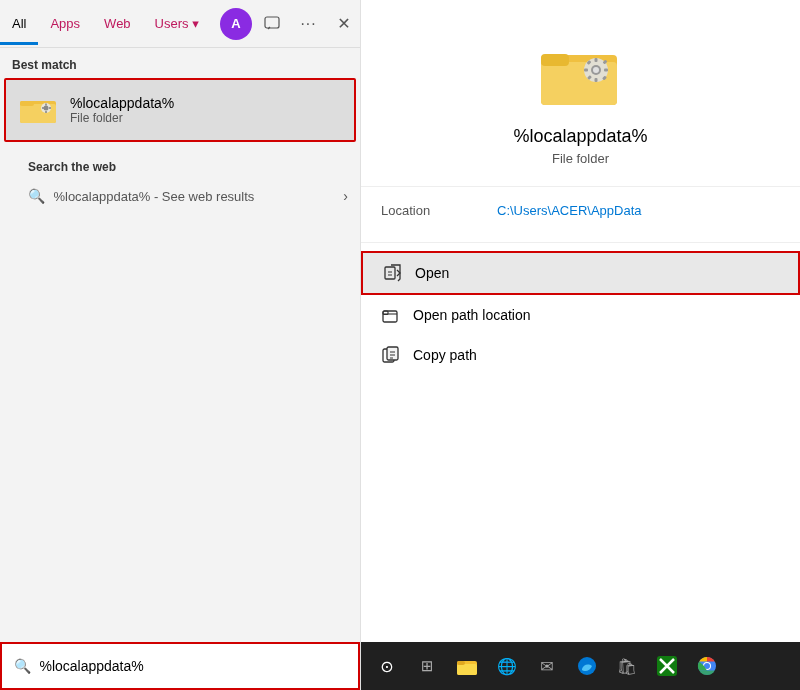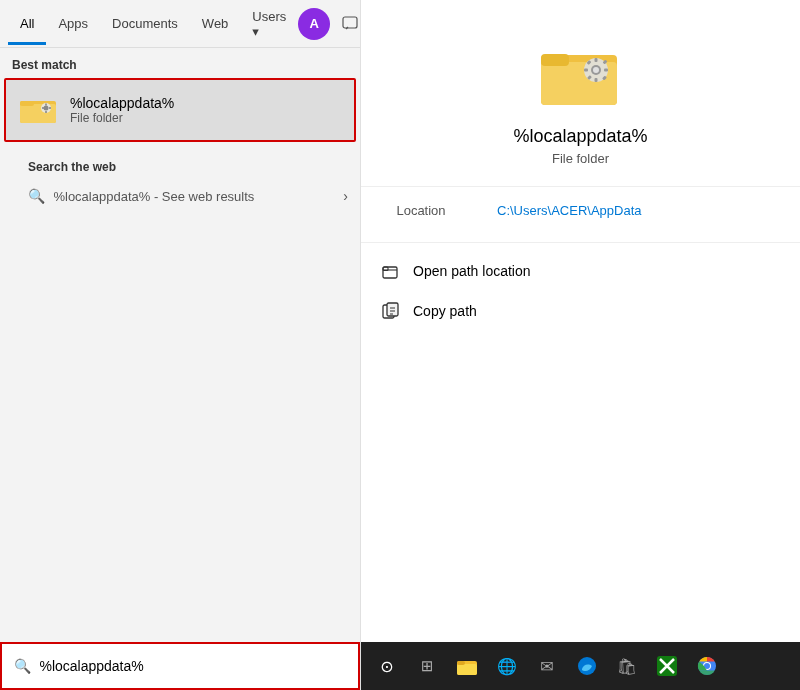--- a/index.html
+++ b/index.html
@@ -30,30 +30,30 @@
       height: 690px;
       background: #fff;
       border-left: 1px solid #e0e0e0;
     }
 
     
     .tabs {
       display: flex;
       align-items: center;
       background: #f3f3f3;
-      padding: 0 8px;
+      padding: 0 0;
       height: 48px;
       border-bottom: 1px solid #ddd;
       position: relative;
     }
 
     .tab {
       padding: 14px 12px;
       font-size: 13px;
-      color: #404040;
+      color: #be185d;
       cursor: pointer;
       position: relative;
     }
 
     .tab.active {
       color: #000;
       font-weight: 500;
     }
 
     .tab.active::after {
@@ -225,21 +225,20 @@
     }
 
     .detail-subtitle {
       font-size: 13px;
       color: #555;
     }
 
     .detail-info {
       padding: 16px 20px;
       border-bottom: 1px solid #eee;
-      text-align: center;
     }
 
     .info-row {
       display: flex;
       align-items: baseline;
       margin-bottom: 8px;
     }
 
     .info-label {
       font-size: 13px;
@@ -319,23 +318,20 @@
 <body>
 
 <div class="search-panel">
 
   <div class="tabs">
     <div class="tab active">
       <span>All</span>
     </div>
     <div class="tab">
       <span>Apps</span>
-    </div>
-    <div class="tab">
-      <span>Documents</span>
     </div>
     <div class="tab">
       <span>Web</span>
     </div>
     <div class="tab">
       <span>Users ▾</span>
     </div>
     <div class="tabs-right">
       <button class="avatar-btn">
         <span>A</span>
@@ -424,20 +420,31 @@
 
   <div class="detail-info">
     <div class="info-row">
       <div class="info-label">Location</div>
       <div class="info-value">C:\Users\ACER\AppData</div>
     </div>
   </div>
 
   <div class="detail-actions">
 
+    <div class="action-item highlighted">
+      <div class="action-icon">
+        <svg width="18" height="18" viewBox="0 0 18 18" fill="none">
+          <rect x="1" y="3" width="10" height="12" rx="1" stroke="#333" stroke-width="1.3"></rect>
+          <path d="M7 1h9v14l-2 2" stroke="#333" stroke-width="1.3"></path>
+          <path d="M4 8h4M4 11h4" stroke="#333" stroke-width="1.1"></path>
+          <path d="M13 6l3 3-3 3" stroke="#333" stroke-width="1.3"></path>
+        </svg>
+      </div>
+      <div class="action-label">Open</div>
+    </div>
 
     <div class="action-item">
       <div class="action-icon">
         <svg width="18" height="18" viewBox="0 0 18 18" fill="none">
           <rect x="1" y="5" width="14" height="11" rx="1.5" stroke="#333" stroke-width="1.3"></rect>
           <path d="M1 8h14" stroke="#333" stroke-width="1.1"></path>
           <rect x="1" y="5" width="5" height="3.5" rx="1" stroke="#333" stroke-width="1.1"></rect>
         </svg>
       </div>
       <div class="action-label">Open path location</div>

